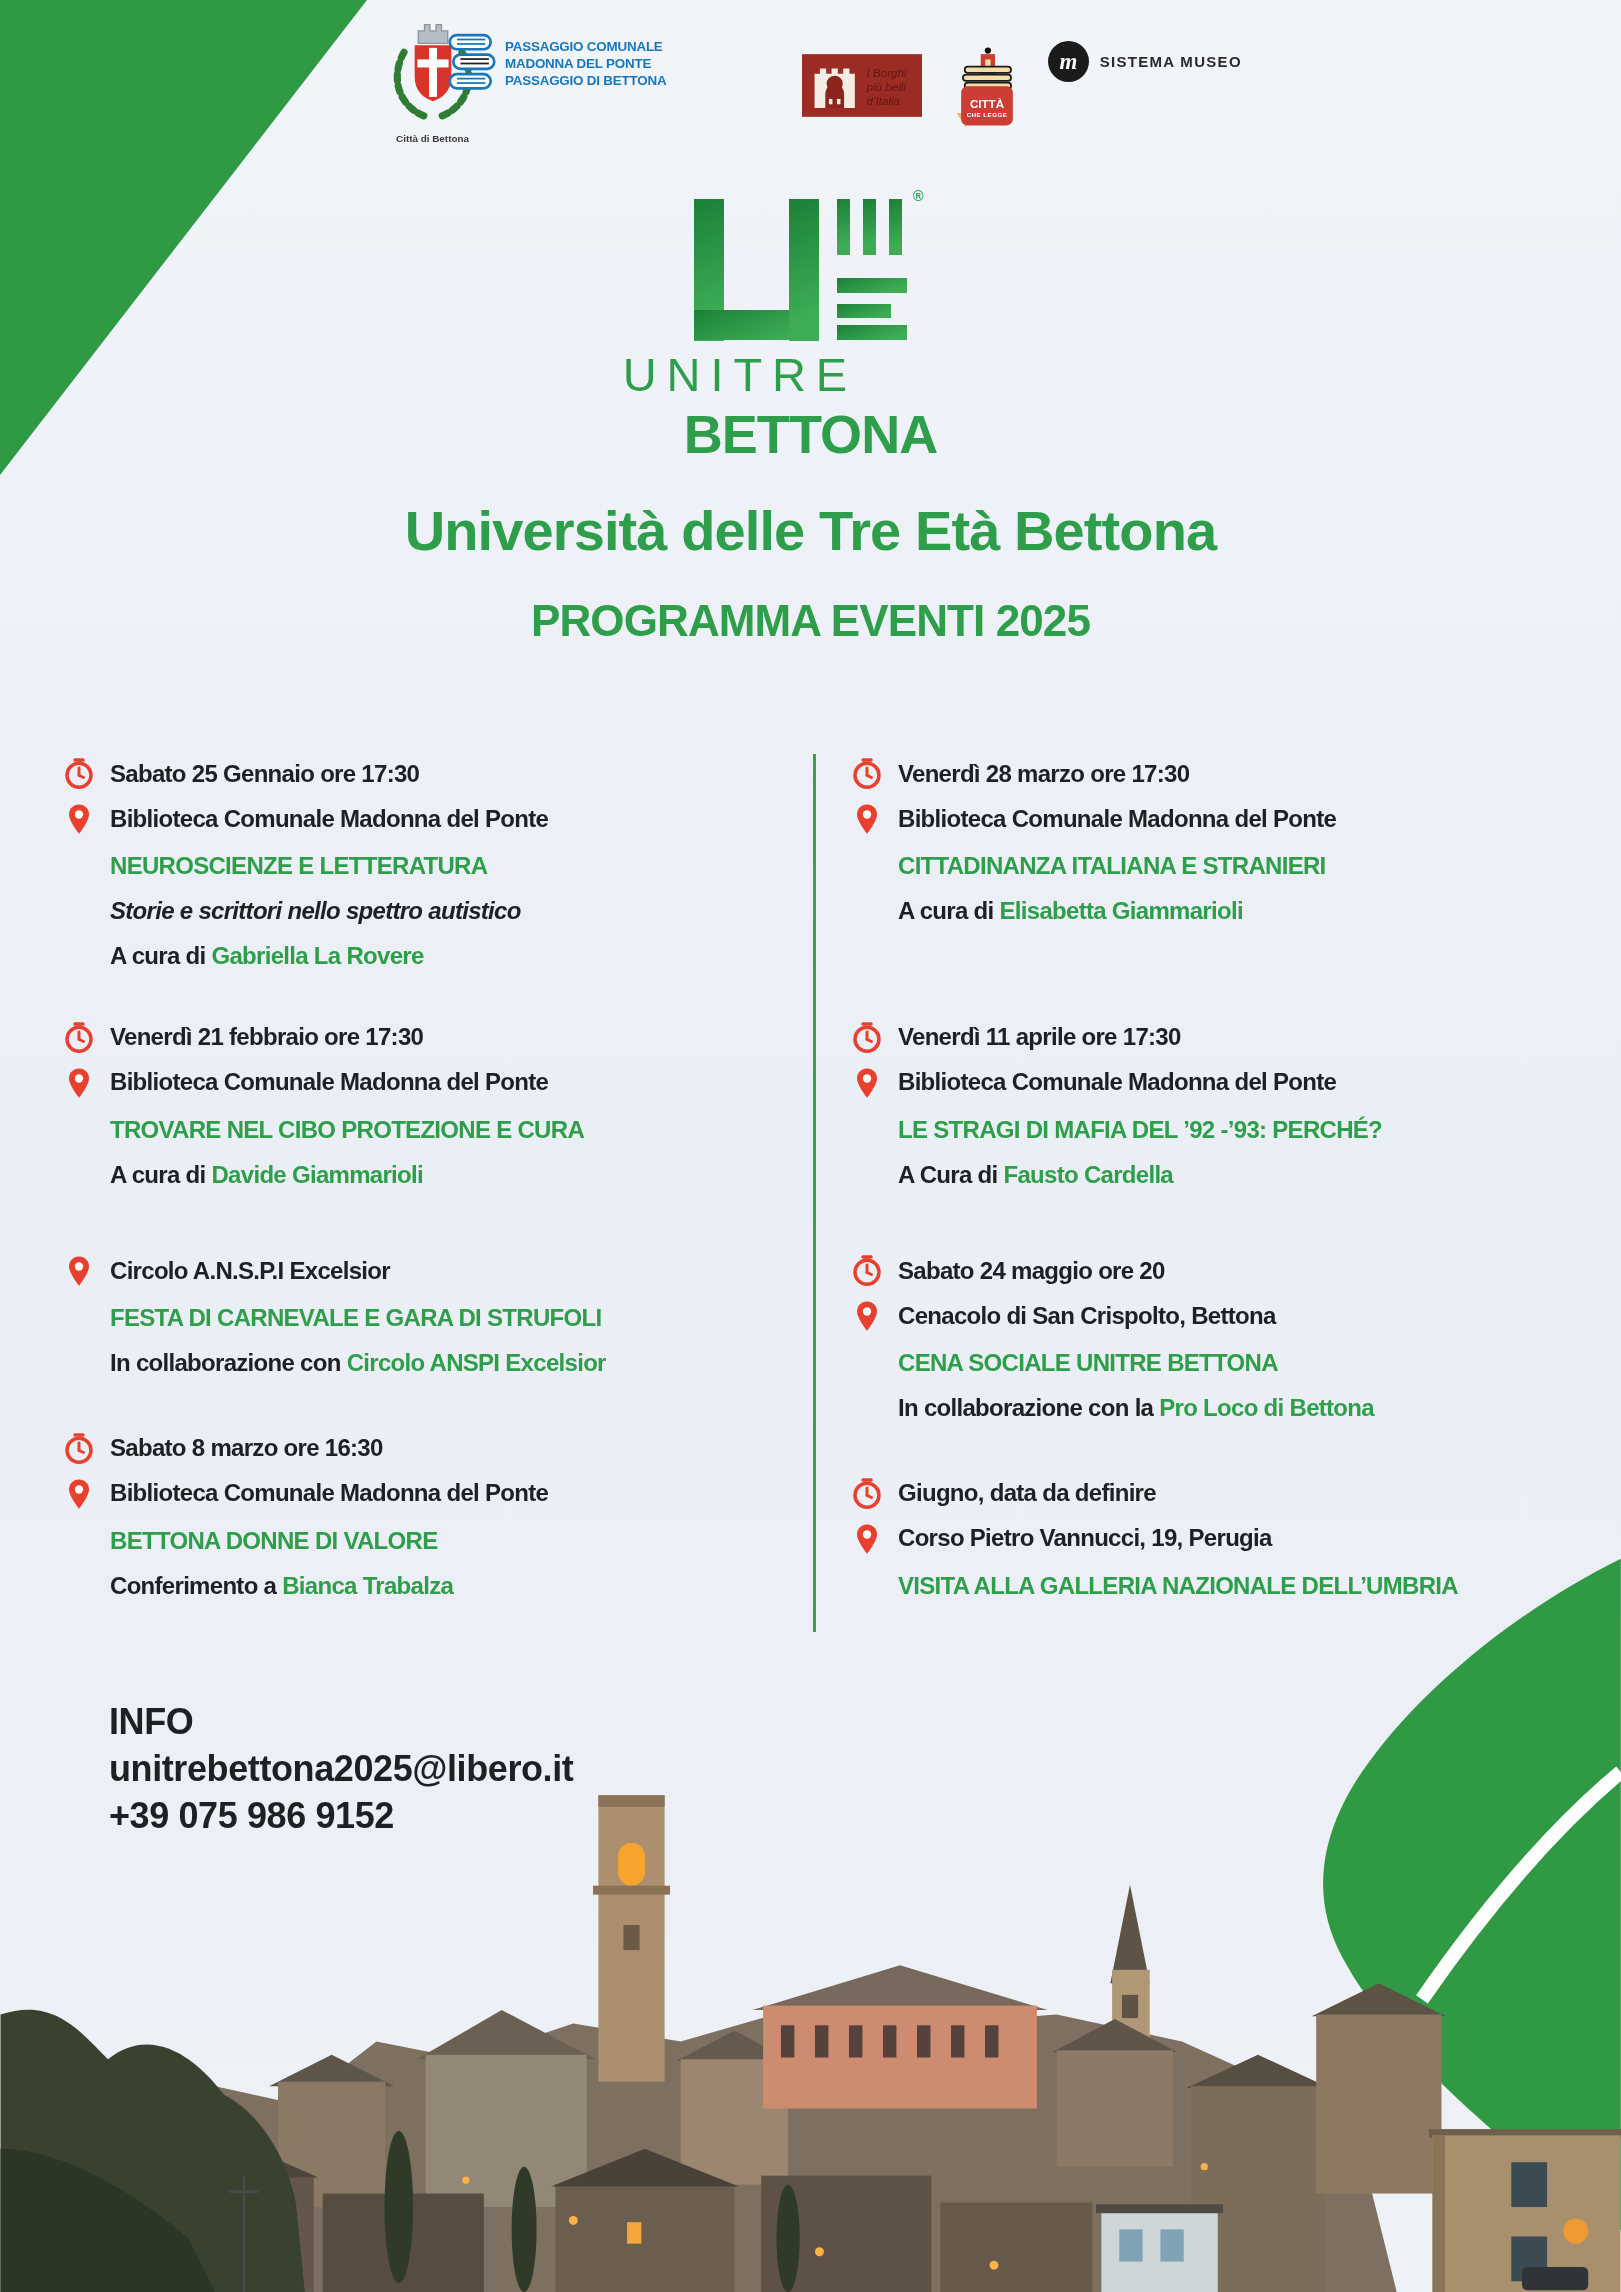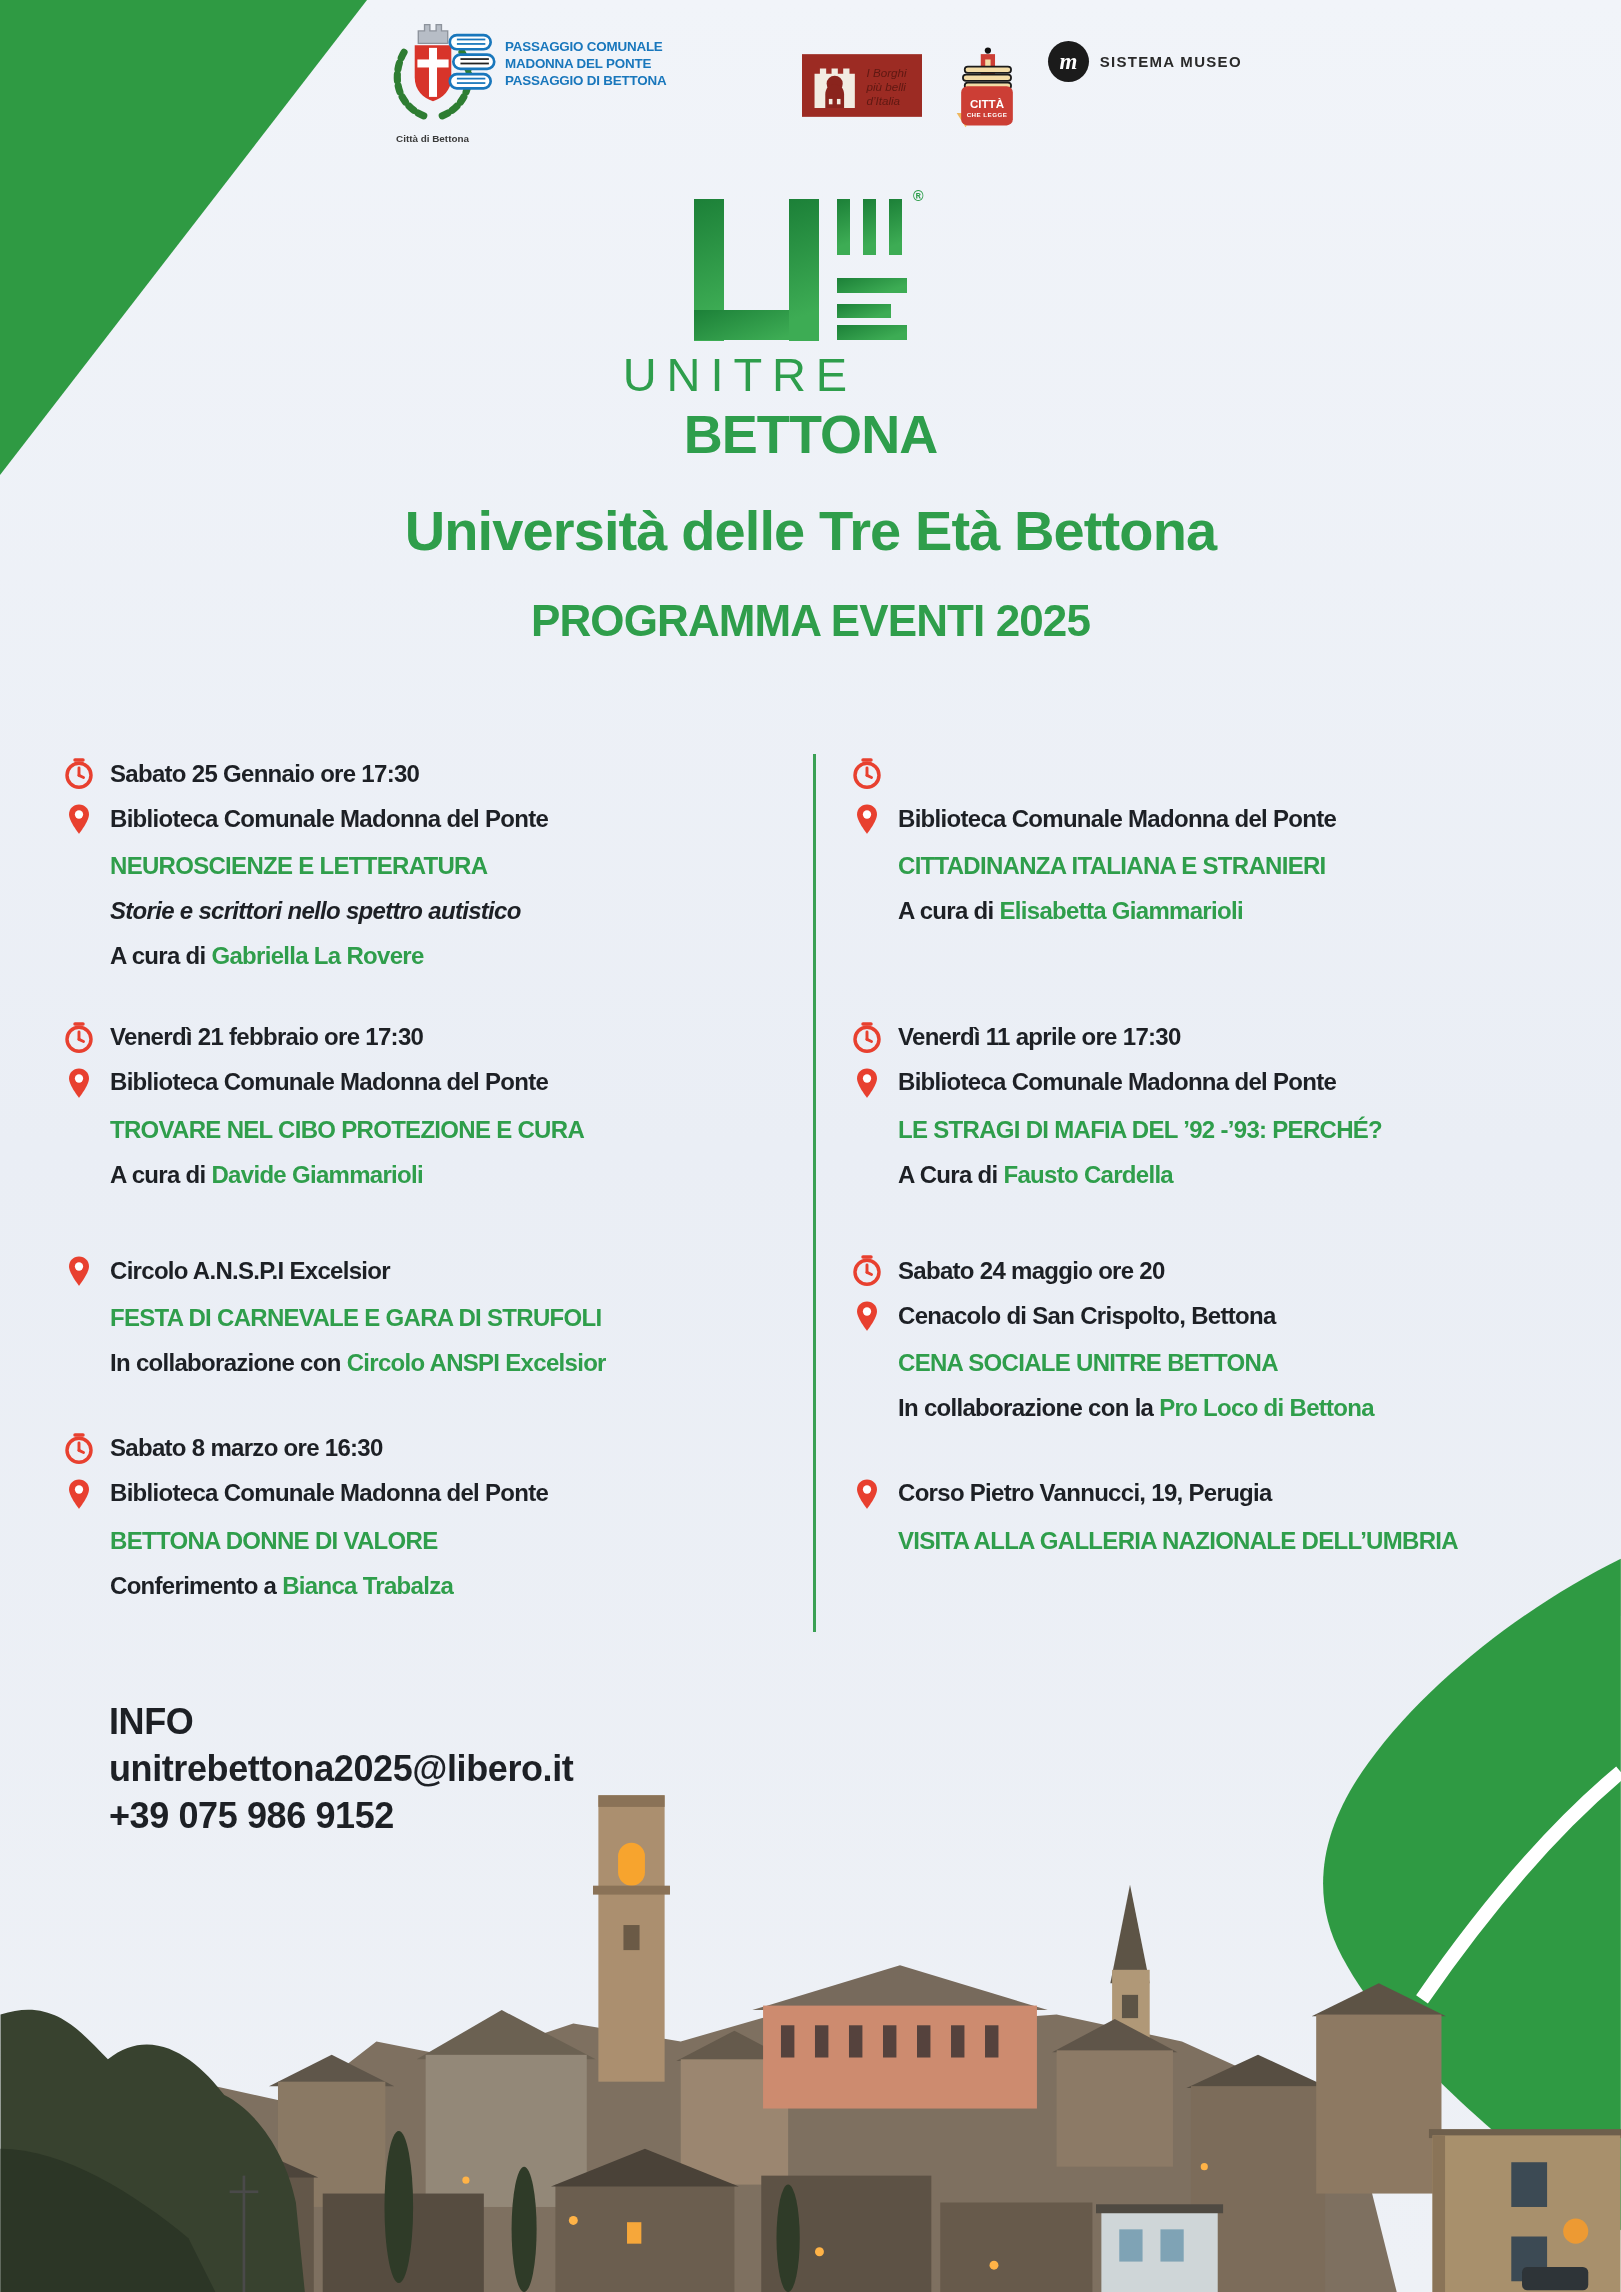--- a/index.html
+++ b/index.html
@@ -239,20 +239,21 @@
   <div class="col col-right">
 
     <div class="ev">
       <div class="ev-line">
         <span class="ic"><svg width="32" height="36" viewBox="0 0 24 26">
               <circle cx="12" cy="14" r="9" fill="none" stroke="#e8402f" stroke-width="2.6"></circle>
               <line x1="9" y1="2.5" x2="15" y2="2.5" stroke="#e8402f" stroke-width="2.6" stroke-linecap="round"></line>
               <line x1="12" y1="14" x2="12" y2="8.5" stroke="#e8402f" stroke-width="2.2" stroke-linecap="round"></line>
               <line x1="12" y1="14" x2="15.4" y2="15.6" stroke="#e8402f" stroke-width="2.2" stroke-linecap="round"></line>
             </svg></span>
+        <span class="tx">Venerdì 28 marzo ore 17:30</span>
       </div>
       <div class="ev-line">
         <span class="ic"><svg width="32" height="39" viewBox="0 0 24 28">
               <path d="M12 2 C7.6 2 4.5 5.3 4.5 9.5 C4.5 14.5 12 24 12 24 C12 24 19.5 14.5 19.5 9.5 C19.5 5.3 16.4 2 12 2 Z" fill="#e8402f"></path>
               <circle cx="12" cy="9.5" r="3.1" fill="#ffffff"></circle>
             </svg></span>
         <span class="tx">Biblioteca Comunale Madonna del Ponte</span>
       </div>
       <div class="indent"><span class="tx green">CITTADINANZA ITALIANA E STRANIERI</span></div>
       <div class="indent"><span class="tx">A cura di </span><span class="tx green">Elisabetta Giammarioli</span></div>
@@ -294,20 +295,29 @@
               <path d="M12 2 C7.6 2 4.5 5.3 4.5 9.5 C4.5 14.5 12 24 12 24 C12 24 19.5 14.5 19.5 9.5 C19.5 5.3 16.4 2 12 2 Z" fill="#e8402f"></path>
               <circle cx="12" cy="9.5" r="3.1" fill="#ffffff"></circle>
             </svg></span>
         <span class="tx">Cenacolo di San Crispolto, Bettona</span>
       </div>
       <div class="indent"><span class="tx green">CENA SOCIALE UNITRE BETTONA</span></div>
       <div class="indent"><span class="tx">In collaborazione con la </span><span class="tx green">Pro Loco di Bettona</span></div>
     </div>
 
     <div class="ev mt45">
+      <div class="ev-line">
+        <span class="ic"><svg width="32" height="36" viewBox="0 0 24 26">
+              <circle cx="12" cy="14" r="9" fill="none" stroke="#e8402f" stroke-width="2.6"></circle>
+              <line x1="9" y1="2.5" x2="15" y2="2.5" stroke="#e8402f" stroke-width="2.6" stroke-linecap="round"></line>
+              <line x1="12" y1="14" x2="12" y2="8.5" stroke="#e8402f" stroke-width="2.2" stroke-linecap="round"></line>
+              <line x1="12" y1="14" x2="15.4" y2="15.6" stroke="#e8402f" stroke-width="2.2" stroke-linecap="round"></line>
+            </svg></span>
+        <span class="tx">Giugno, data da definire</span>
+      </div>
       <div class="ev-line">
         <span class="ic"><svg width="32" height="39" viewBox="0 0 24 28">
               <path d="M12 2 C7.6 2 4.5 5.3 4.5 9.5 C4.5 14.5 12 24 12 24 C12 24 19.5 14.5 19.5 9.5 C19.5 5.3 16.4 2 12 2 Z" fill="#e8402f"></path>
               <circle cx="12" cy="9.5" r="3.1" fill="#ffffff"></circle>
             </svg></span>
         <span class="tx">Corso Pietro Vannucci, 19, Perugia</span>
       </div>
       <div class="indent"><span class="tx green">VISITA ALLA GALLERIA NAZIONALE DELL’UMBRIA</span></div>
     </div>
   </div>

